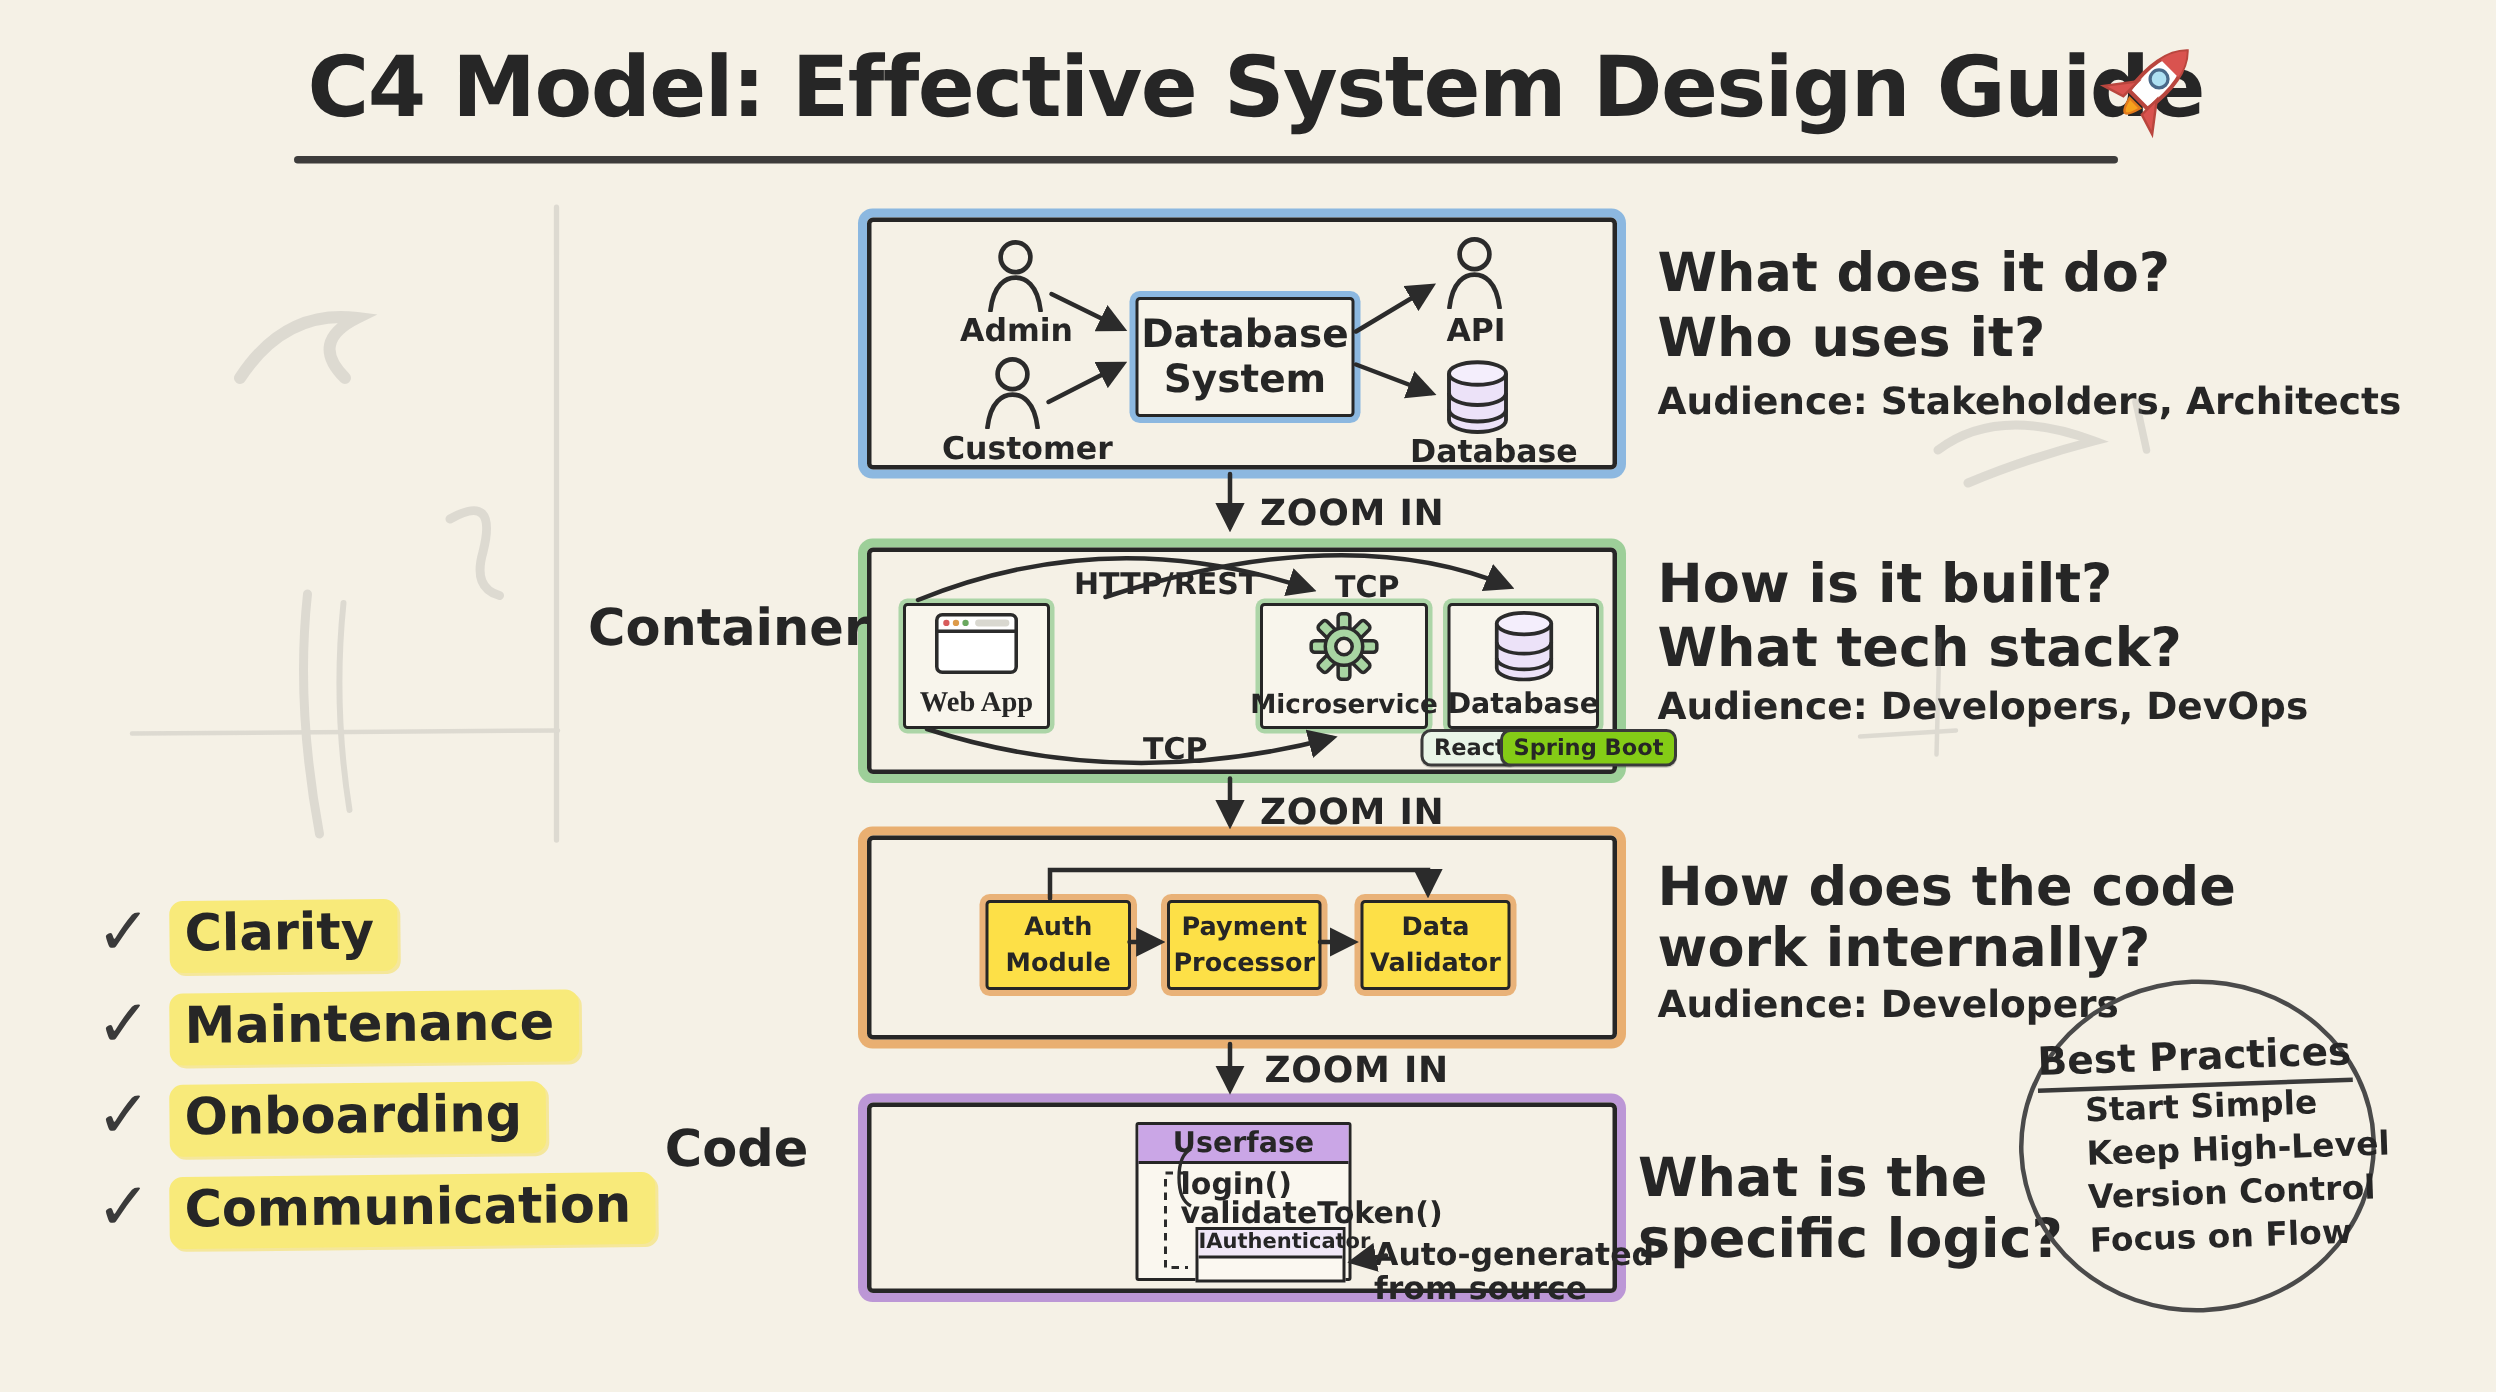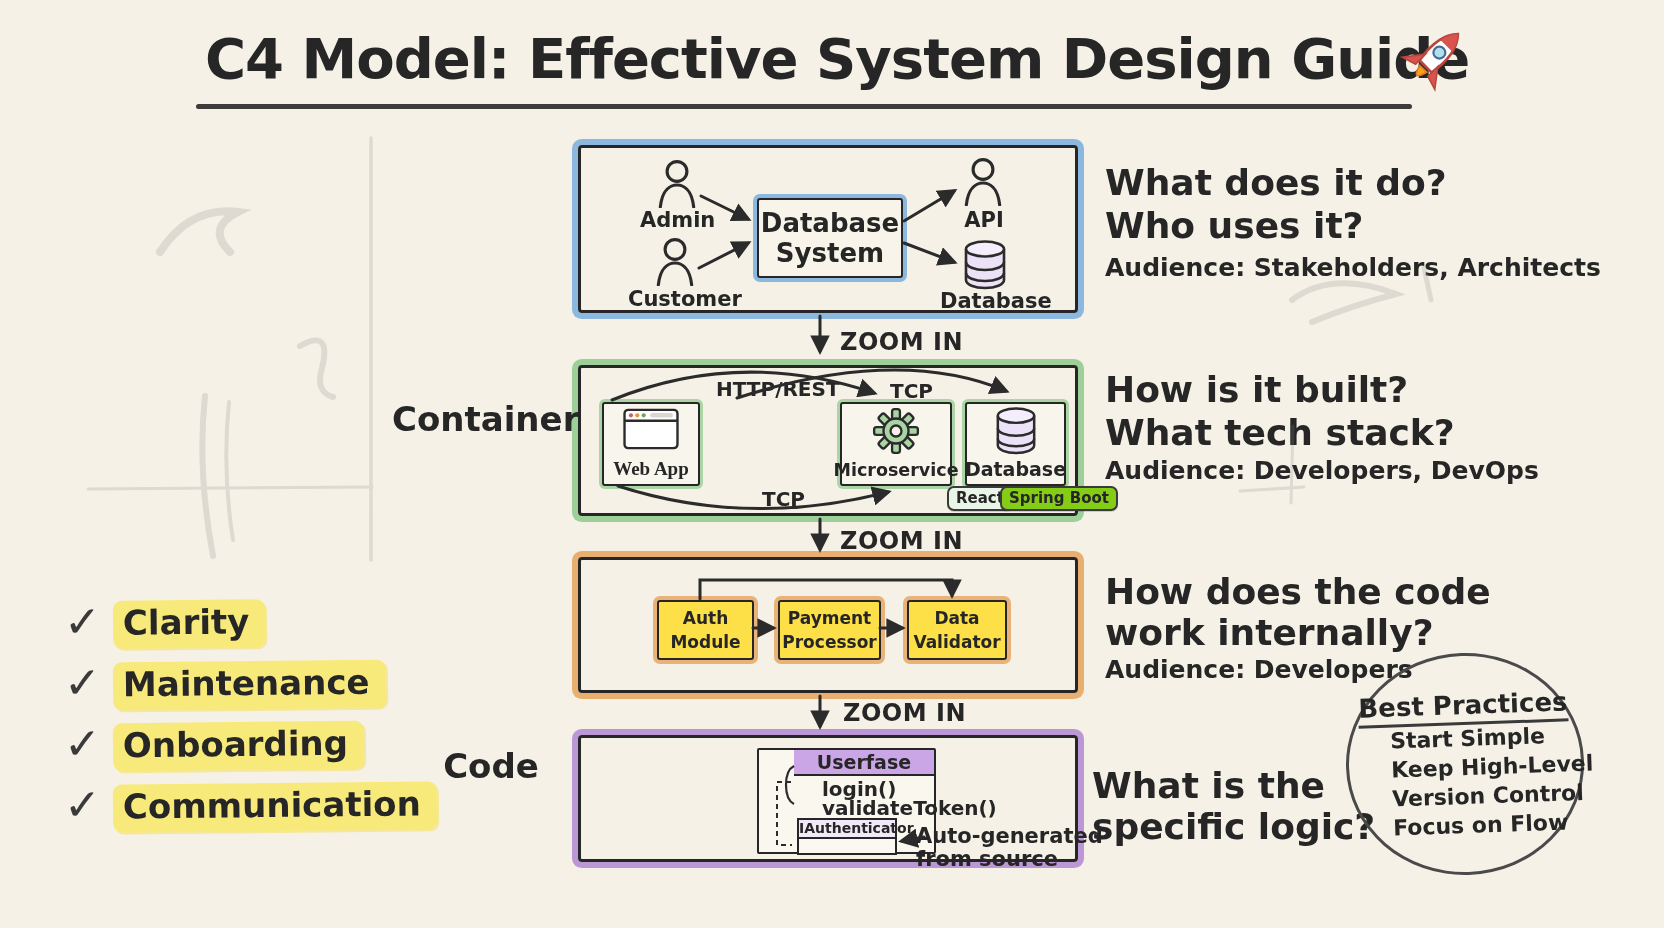--- a/index.html
+++ b/index.html
@@ -224,21 +224,21 @@
     <div>Data</div>
     <div>Validator</div>
   </div>
 
   <div class="abs question" style="left:1105px;top:571px;">How does the code</div>
   <div class="abs question" style="left:1105px;top:612px;">work internally?</div>
   <div class="abs audience" style="left:1105px;top:655px;">Audience: Developers</div>
 
   <div class="abs side-label" style="left:436px;top:746px;width:110px;text-align:center;">Code</div>
 
-  <div class="uml" style="left:757px;top:748px;width:140px;height:102px;padding-left:35px;">
+  <div class="uml" style="left:757px;top:748px;width:140px;height:102px;">
     <div class="uml-header">Userfase</div>
     <div class="uml-methods">
       <div>login()</div>
       <div>validateToken()</div>
     </div>
     <div class="uml-inner">
       <div class="uml-inner-header">IAuthenticator</div>
     </div>
   </div>
 

